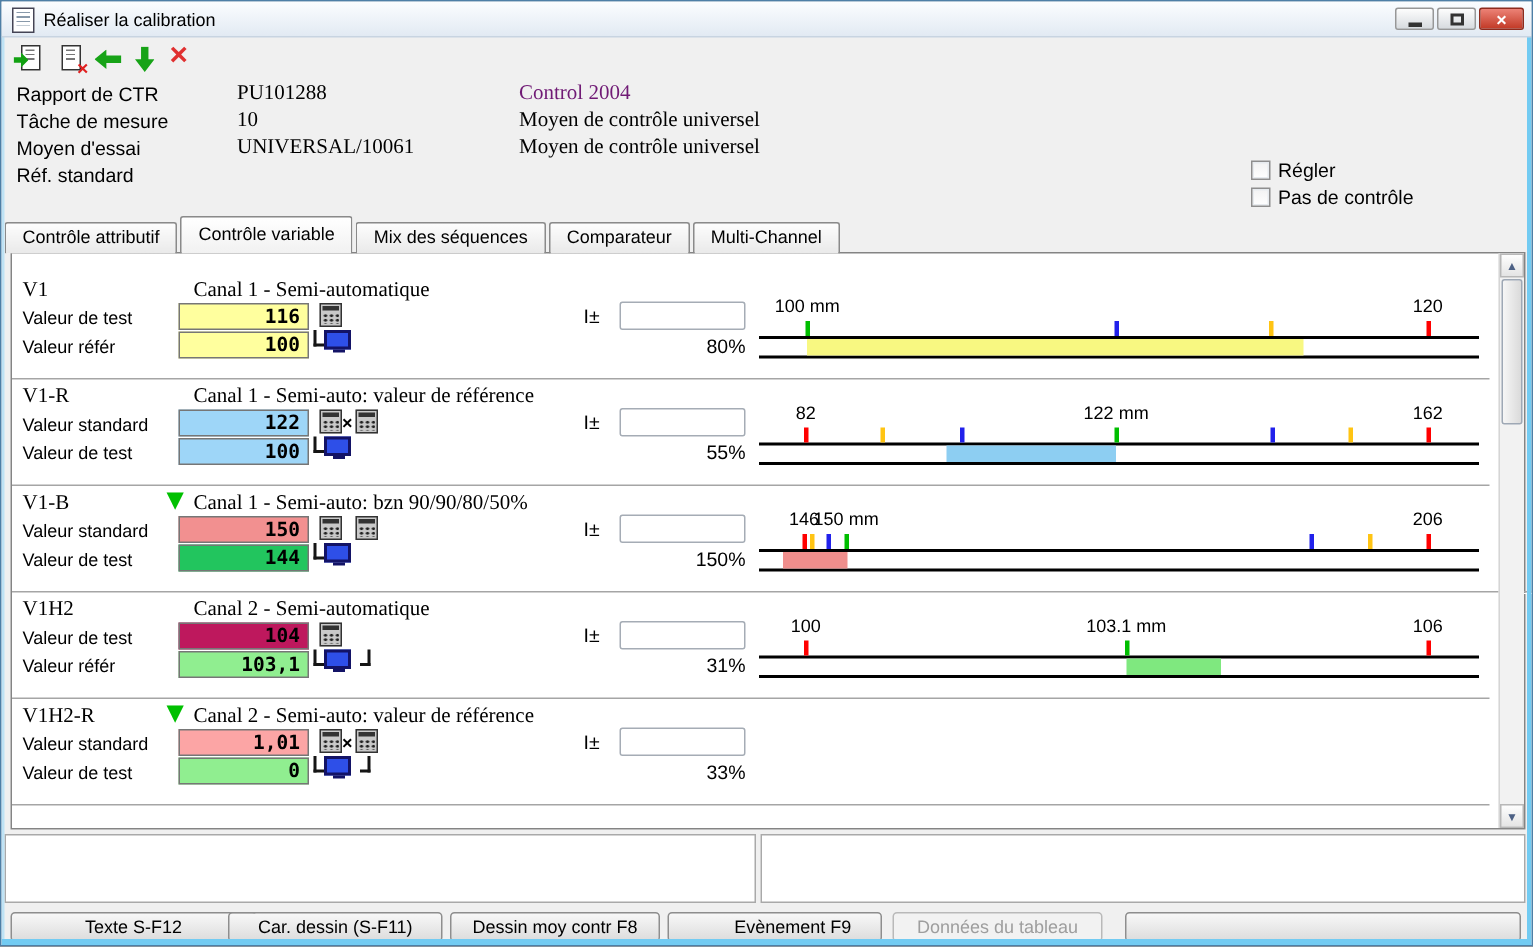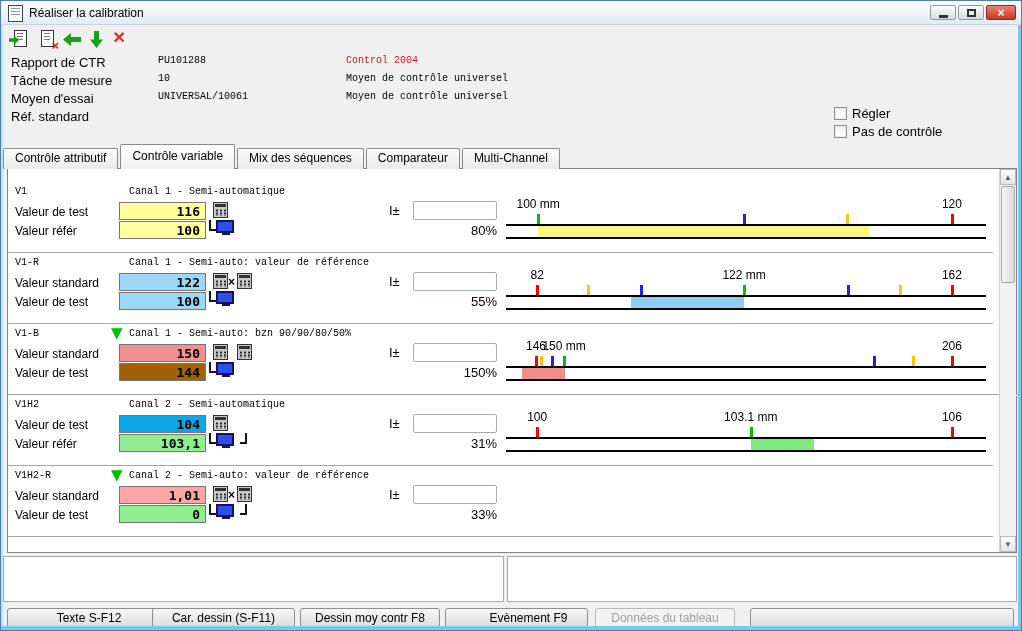--- a/index.html
+++ b/index.html
@@ -1,19 +1,19 @@
 <!DOCTYPE html>
 <html><head>
 <meta charset="utf-8">
 <style>
   html,body{margin:0;padding:0;background:#555;}
   .screen{position:relative;width:1022px;height:631px;background:#F0F0F0;
     font-family:"Liberation Sans",sans-serif;color:#000;overflow:hidden;
     border:1px solid #4E7FA6;box-sizing:border-box;}
-  .mono{font-family:Liberation Mono, monospace;font-size:10px;}
+  .mono{font-family:Liberation Serif, serif;font-size:14px;}
   .edge{position:absolute;z-index:40;}
   .edge.l{left:0;top:23px;width:2px;bottom:0;background:#BFE3F5;}
   .edge.r{right:0;top:23px;width:3px;bottom:0;background:#72CBF2;}
   .edge.b{left:0;right:0;bottom:0;height:4px;background:#72CBF2;}
 
   
   .titlebar{position:absolute;left:0;top:0;right:0;height:23px;
     background:linear-gradient(#FBFDFF,#E2EAF3);border-bottom:1px solid #C8D4E1;z-index:45;}
   .title-icon{position:absolute;left:7px;top:4px;width:13px;height:15px;background:#FFF;border:1px solid #445;}
   .title-icon::before{content:"";position:absolute;left:2px;top:2px;right:2px;height:9px;
@@ -40,21 +40,21 @@
     clip-path:polygon(0 50%,44% 0,44% 31%,100% 31%,100% 69%,44% 69%,44% 100%);}
   .arr-down{position:absolute;left:3px;top:2px;width:13px;height:17px;background:#17A317;
     clip-path:polygon(31% 0,69% 0,69% 50%,100% 50%,50% 100%,0 50%,31% 50%);}
   .x-red{position:absolute;left:2px;top:-4px;color:#E03030;font-size:21px;font-weight:bold;line-height:1.1;}
 
   
   .hrow{position:absolute;left:0;right:0;height:17px;font-size:13px;}
   .hlabel{position:absolute;left:10px;}
   .hvalue{position:absolute;left:157px;}
   .hright{position:absolute;left:345px;}
-  .accent{color:#b91c1c;}
+  .accent{color:#701a75;}
   .opt{position:absolute;left:833px;height:16px;display:flex;align-items:center;gap:5px;font-size:13px;}
   .cb{width:13px;height:13px;border:1px solid #8E8E8E;background:linear-gradient(#F2F2F2,#FFF);
     box-shadow:inset 0 0 0 1px #E7EBEF;box-sizing:border-box;cursor:pointer;}
 
   
   #tabs{position:absolute;left:2px;top:144px;height:24px;display:flex;align-items:flex-end;z-index:3;}
   .tab{height:20px;line-height:19px;padding:0 11px;border:1px solid #8A8A8A;border-bottom:none;
     border-radius:2px 2px 0 0;background:linear-gradient(#FDFDFD,#E9E9E9);margin-right:2px;
     font-size:12px;cursor:pointer;position:relative;z-index:1;white-space:nowrap;}
   .tab.active{height:24px;line-height:22px;z-index:4;background:linear-gradient(#FFFFFF,#F1F1F1);}
@@ -251,21 +251,21 @@
             <div class="slabel" style="left: 92.9%;">162</div>
           </div>
         </div>
         <div class="row" style="top: 154px; padding-left: 32px;">
           <span class="row-id mono">V1-B</span>
           <span class="warn">▼</span>
           <span class="row-channel mono">Canal 1 - Semi-auto: bzn 90/90/80/50%</span>
           <span class="flabel" style="top: 24px;">Valeur standard</span>
           <div class="val-box" style="top: 21px; background: rgb(242, 144, 144);">150</div>
           <span class="flabel" style="top: 43px;">Valeur de test</span>
-          <div class="val-box" style="top: 40px; background: #a16207;">144</div>
+          <div class="val-box" style="top: 40px; background: #22c55e;">144</div>
           <div class="calc" style="left: 205px; top: 21px;"></div>
           <div class="calc" style="left: 229px; top: 21px;"></div>
           <div class="mon-wrap">
             <div class="conn l"></div>
             <div class="mon"></div>
           </div>
           <span class="tol-label">I±</span>
           <input class="tol-input" style="">
           <div class="pct">150%</div>
           <div class="scale">
@@ -281,21 +281,21 @@
             <div class="tick" style="left: calc(76.7% - 1px); background: rgb(33, 33, 235);"></div>
             <div class="tick" style="left: calc(84.8% - 1px); background: rgb(255, 196, 19);"></div>
             <div class="tick" style="left: calc(92.9% - 1px); background: rgb(255, 0, 0);"></div>
             <div class="slabel" style="left: 92.9%;">206</div>
           </div>
         </div>
         <div class="row" style="top: 225px;">
           <span class="row-id mono">V1H2</span>
           <span class="row-channel mono">Canal 2 - Semi-automatique</span>
           <span class="flabel" style="top: 24px;">Valeur de test</span>
-          <div class="val-box" style="top: 21px; background: #0ea5e9;">104</div>
+          <div class="val-box" style="top: 21px; background: #be185d;">104</div>
           <span class="flabel" style="top: 43px;">Valeur référ</span>
           <div class="val-box" style="top: 40px; background: rgb(144, 238, 144);">103,1</div>
           <div class="calc" style="left: 205px; top: 21px;"></div>
           <div class="mon-wrap">
             <div class="conn l"></div>
             <div class="mon"></div>
             <div class="conn r"></div>
           </div>
           <span class="tol-label">I±</span>
           <input class="tol-input" style="">

